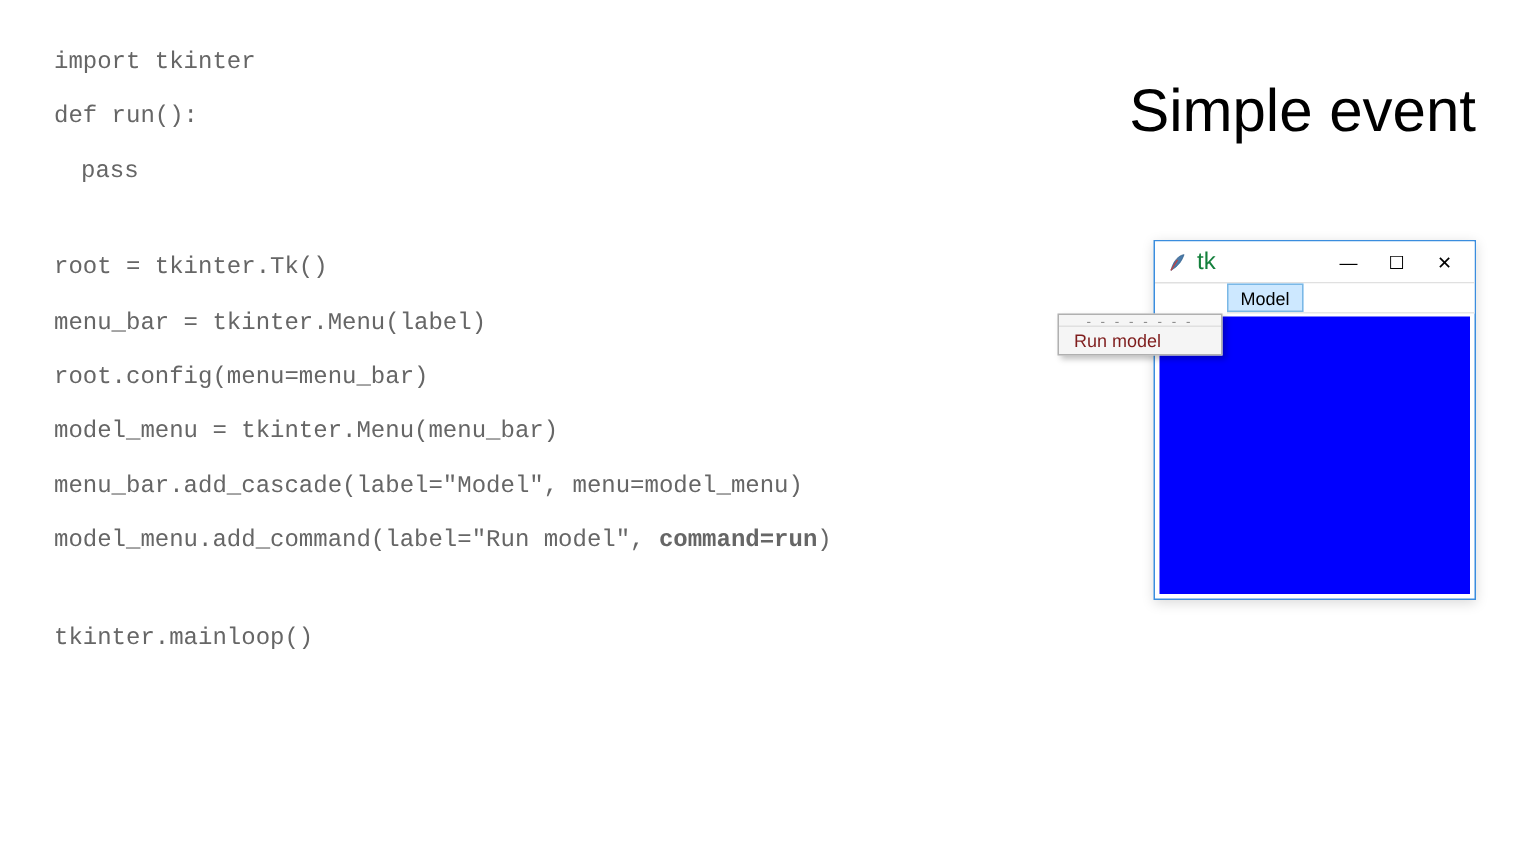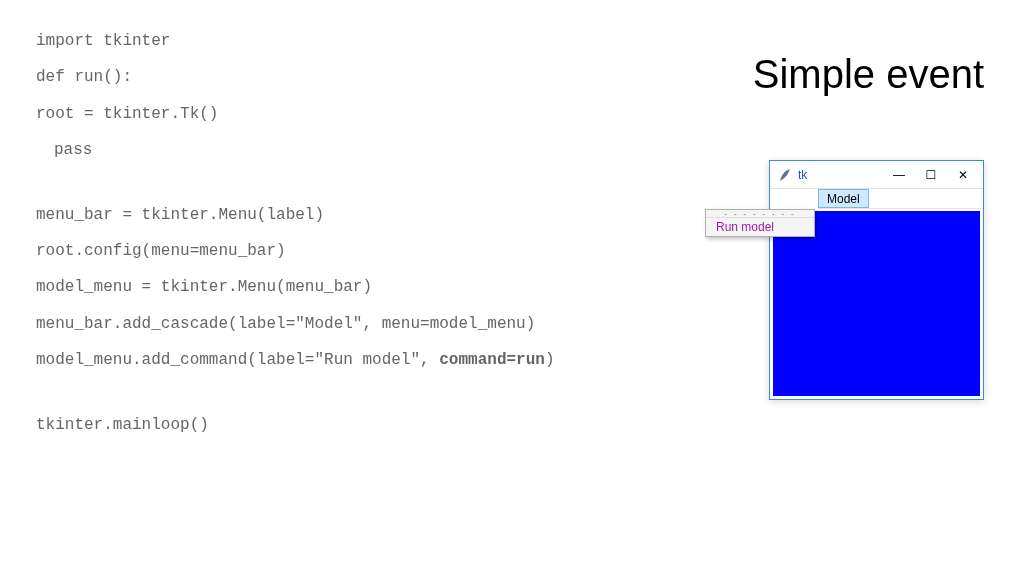--- a/index.html
+++ b/index.html
@@ -69,22 +69,22 @@
       margin-right: 6px;
       display: flex;
       align-items: center;
       justify-content: center;
     }
     .tk-icon svg {
       width: 14px;
       height: 14px;
     }
     .tk-title-text {
-      font-size: 12px;
-      color: #1d4ed8;
+      font-size: 16px;
+      color: #15803d;
       flex: 0 0 auto;
     }
     .tk-titlebar-spacer {
       flex: 1;
     }
     .tk-btn {
       width: 32px;
       height: 22px;
       display: flex;
       align-items: center;
@@ -131,34 +131,34 @@
       font-size: 9px;
       text-align: center;
       color: #888;
       letter-spacing: 2px;
       line-height: 8px;
       border-bottom: 1px solid #e0e0e0;
     }
     .tk-dropdown-item {
       padding: 2px 10px;
       font-size: 12px;
-      color: #a21caf;
+      color: #7f1d1d;
       background: #f5f5f5;
     }
   </style>
 </head>
 <body>
 
 <div class="title">Simple event</div>
 
 <div class="code-block">
   <div class="code-line">import tkinter</div>
   <div class="code-line">def run():</div>
+  <div class="code-line indent gap">pass</div>
   <div class="code-line">root = tkinter.Tk()</div>
-  <div class="code-line indent gap">pass</div>
   <div class="code-line">menu_bar = tkinter.Menu(label)</div>
   <div class="code-line">root.config(menu=menu_bar)</div>
   <div class="code-line">model_menu = tkinter.Menu(menu_bar)</div>
   <div class="code-line">menu_bar.add_cascade(label="Model", menu=model_menu)</div>
   <div class="code-line gap"><span>model_menu.add_command(label="Run model", </span><span class="bold">command=run</span><span>)</span></div>
   <div class="code-line">tkinter.mainloop()</div>
 </div>
 
 <div class="tk-window">
   <div class="tk-titlebar">

